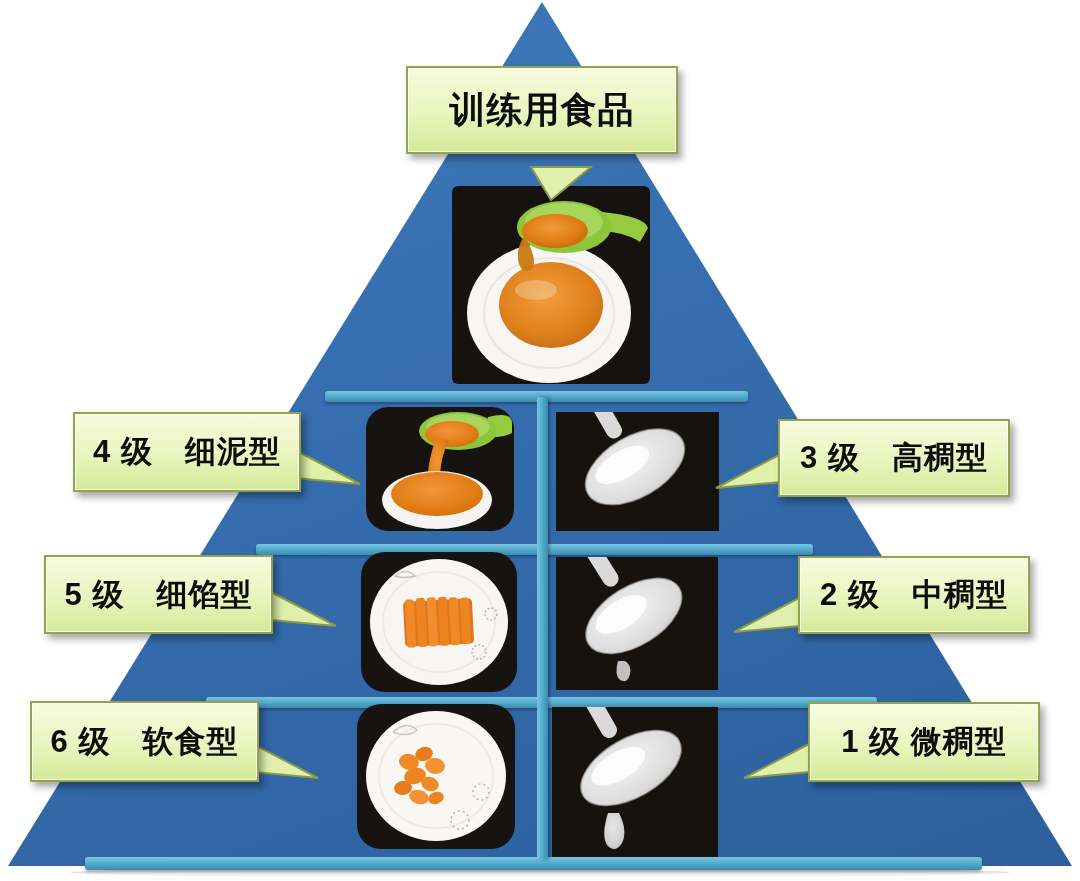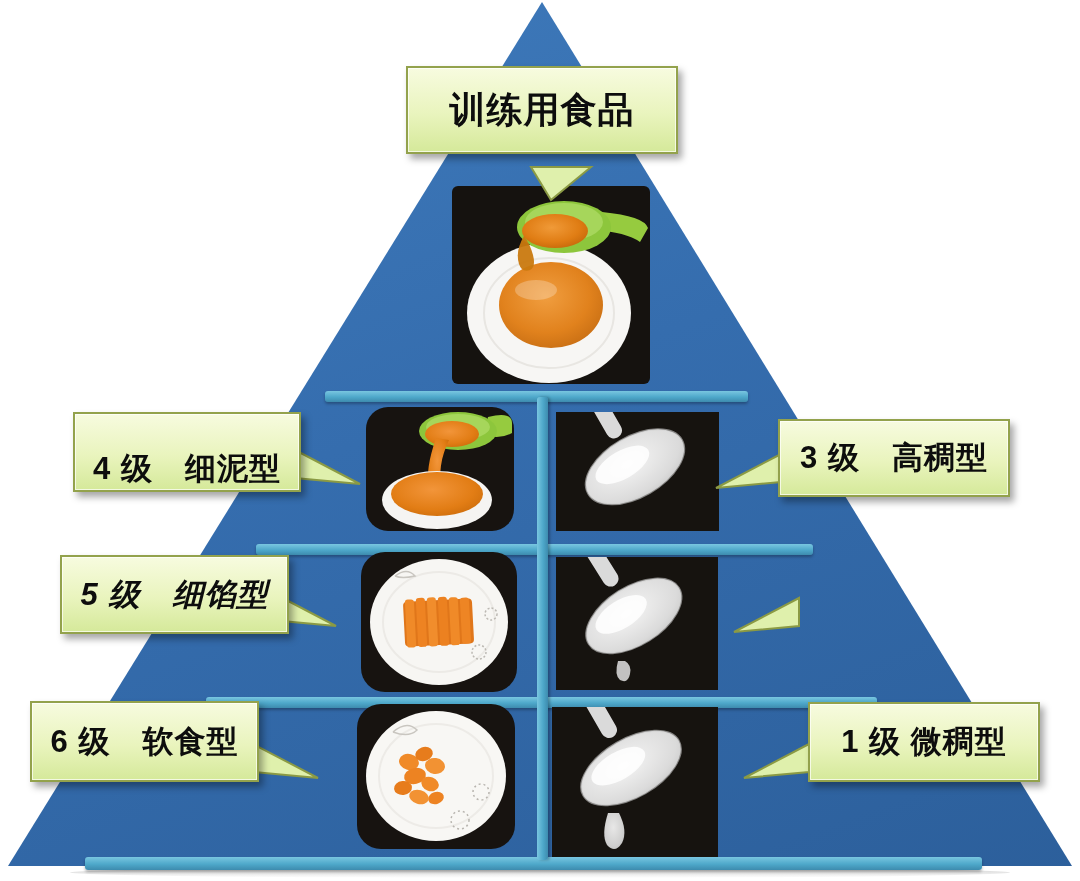--- a/index.html
+++ b/index.html
@@ -206,30 +206,33 @@
     <polygon points="67,4 67,32 2,38" fill="#dff0ac" stroke="#8b9a44" stroke-width="2"></polygon>
   </svg>
   <svg class="tail" style="left:742px;top:740px;" width="68" height="40" viewBox="0 0 68 40">
     <polygon points="67,4 67,32 2,38" fill="#dff0ac" stroke="#8b9a44" stroke-width="2"></polygon>
   </svg>
 
   <div class="callout top" style="left:406px;top:66px;width:268px;height:84px;">
     <span>训练用食品</span>
   </div>
 
-  <div class="callout side" style="left:73px;top:412px;width:224px;height:76px;align-items:flex-end;">
+  <div class="callout side" style="left:73px;top:412px;width:224px;height:76px;">
     <span>4 级　细泥型</span>
   </div>
-  <div class="callout side" style="left:60px;top:555px;width:225px;height:75px;font-style:italic;">
+  <div class="callout side" style="left:44px;top:555px;width:225px;height:75px;">
     <span>5 级　细馅型</span>
   </div>
   <div class="callout side" style="left:30px;top:701px;width:225px;height:77px;">
     <span>6 级　软食型</span>
   </div>
 
   <div class="callout side" style="left:778px;top:411px;width:228px;height:74px;margin-top:8px;">
     <span>3 级　高稠型</span>
   </div>
+  <div class="callout side" style="left:798px;top:556px;width:228px;height:74px;">
+    <span>2 级　中稠型</span>
+  </div>
   <div class="callout side" style="left:808px;top:702px;width:228px;height:76px;">
     <span>1 级 微稠型</span>
   </div>
 
 </div>
 
 </body></html>

